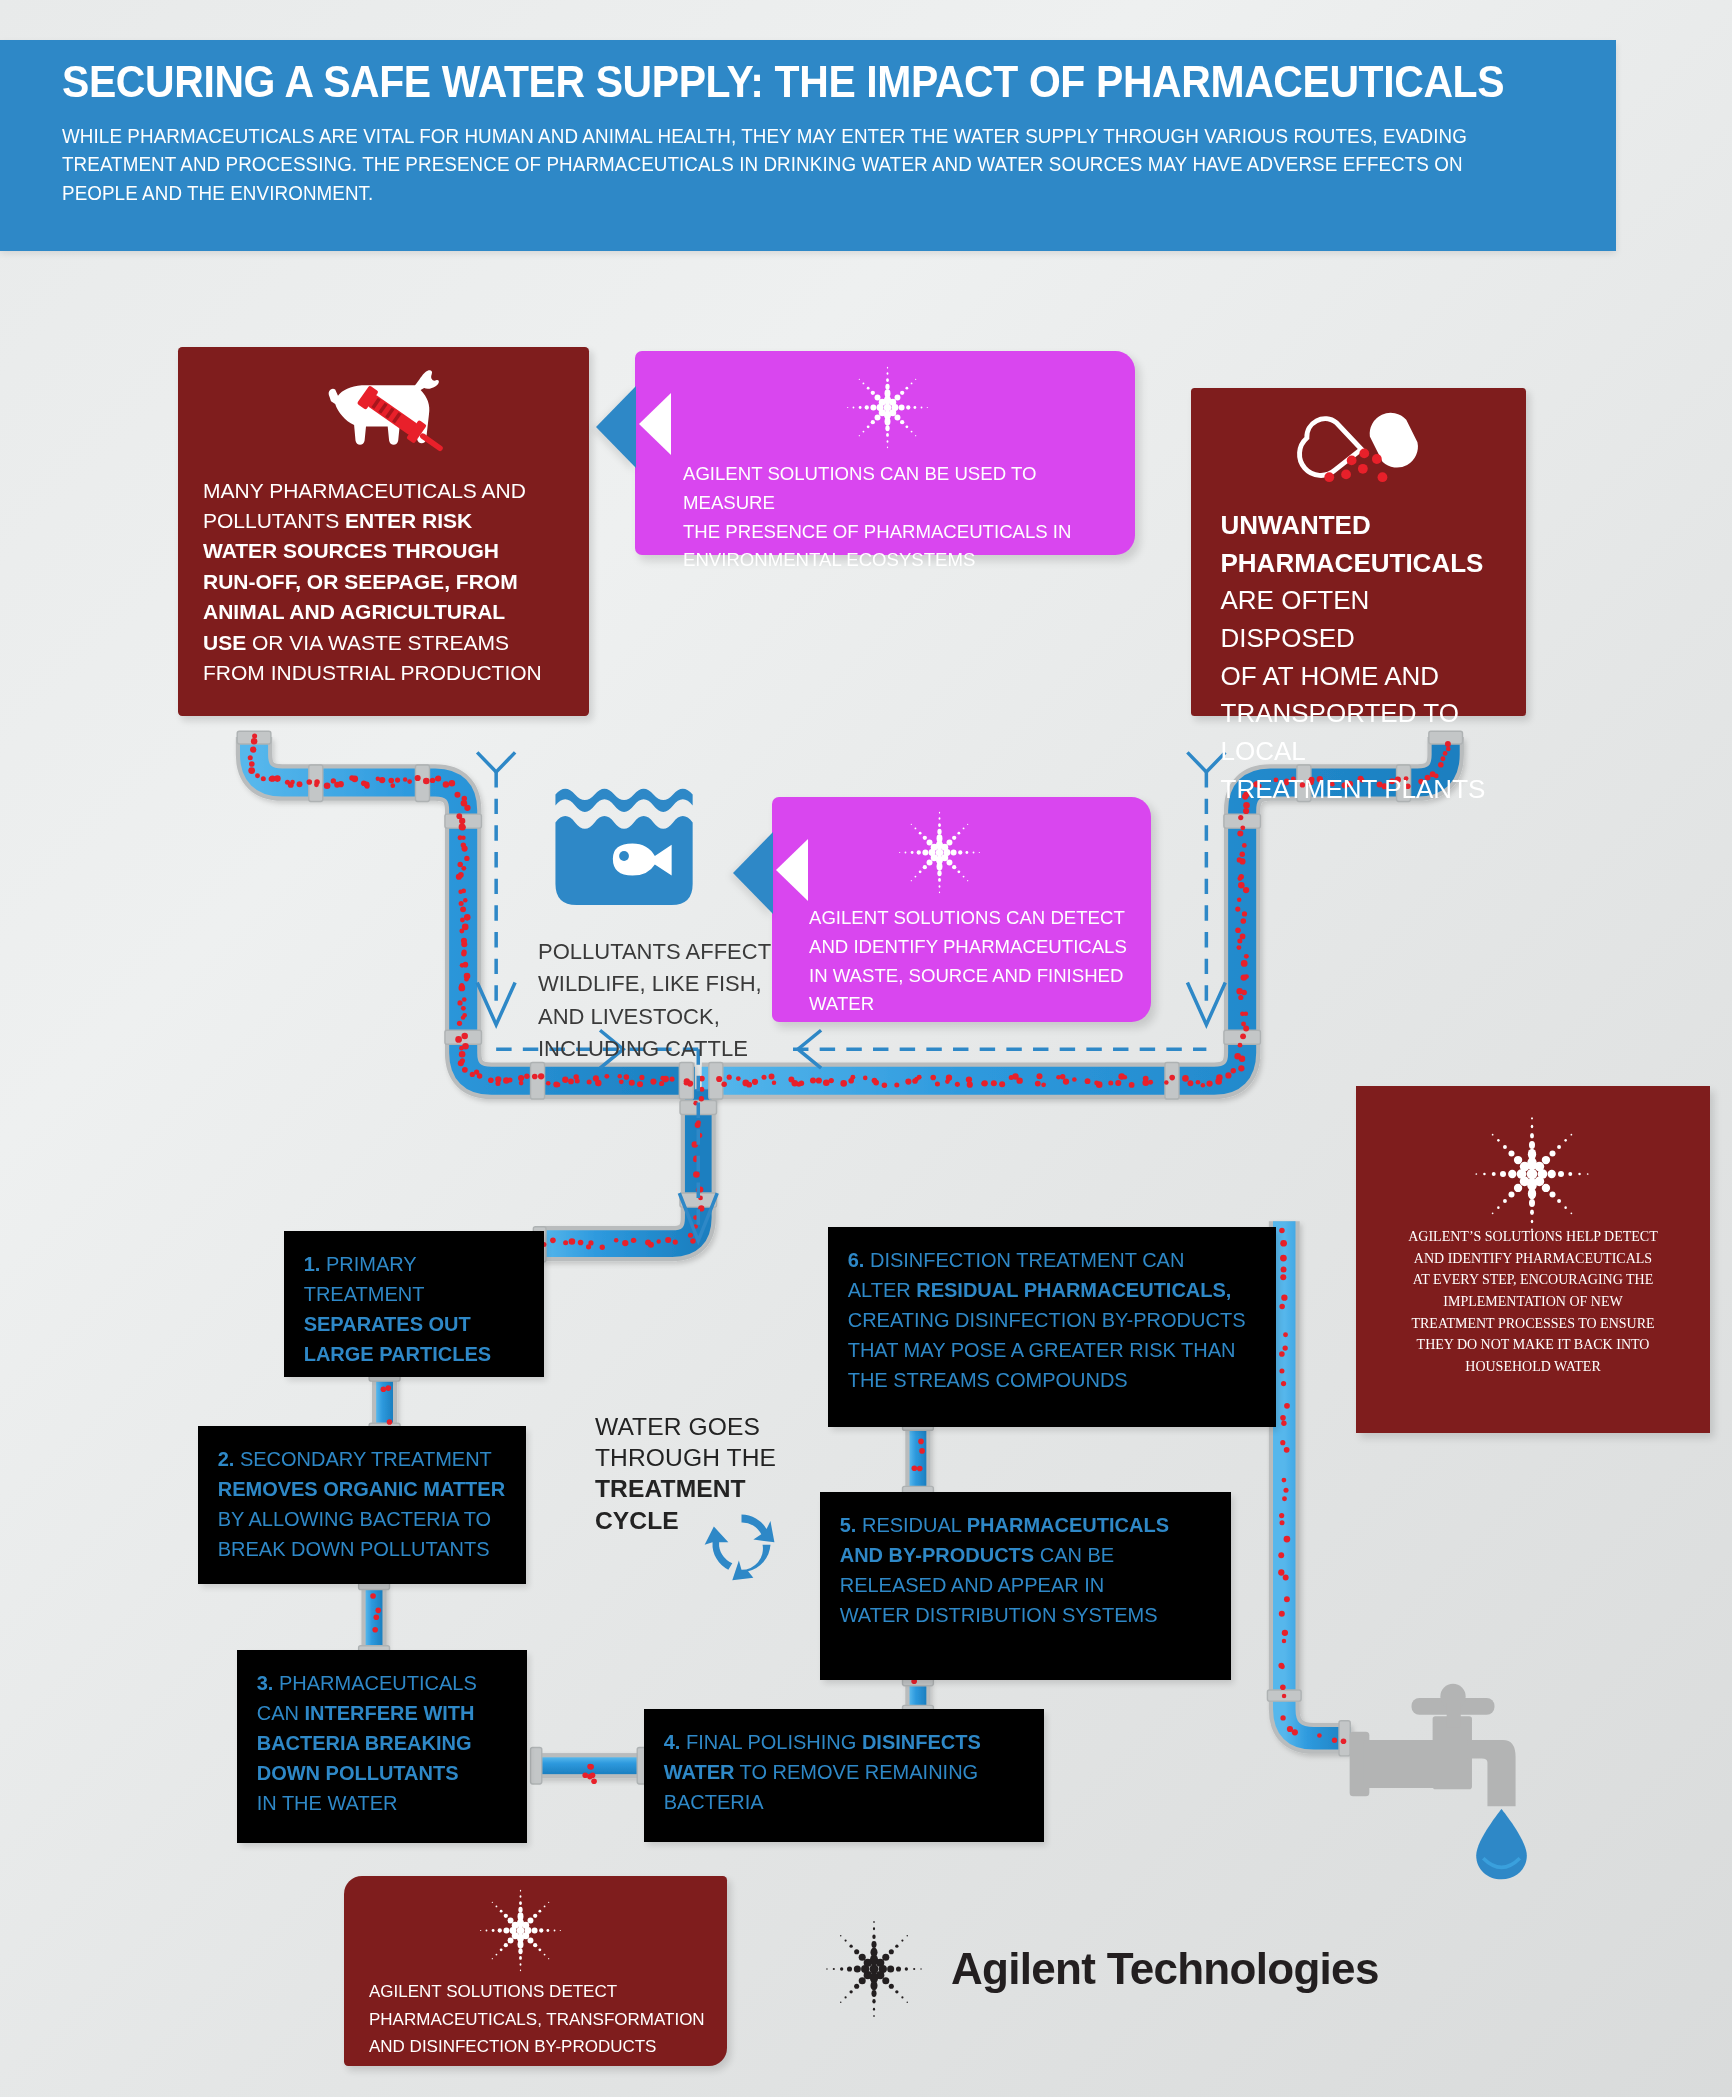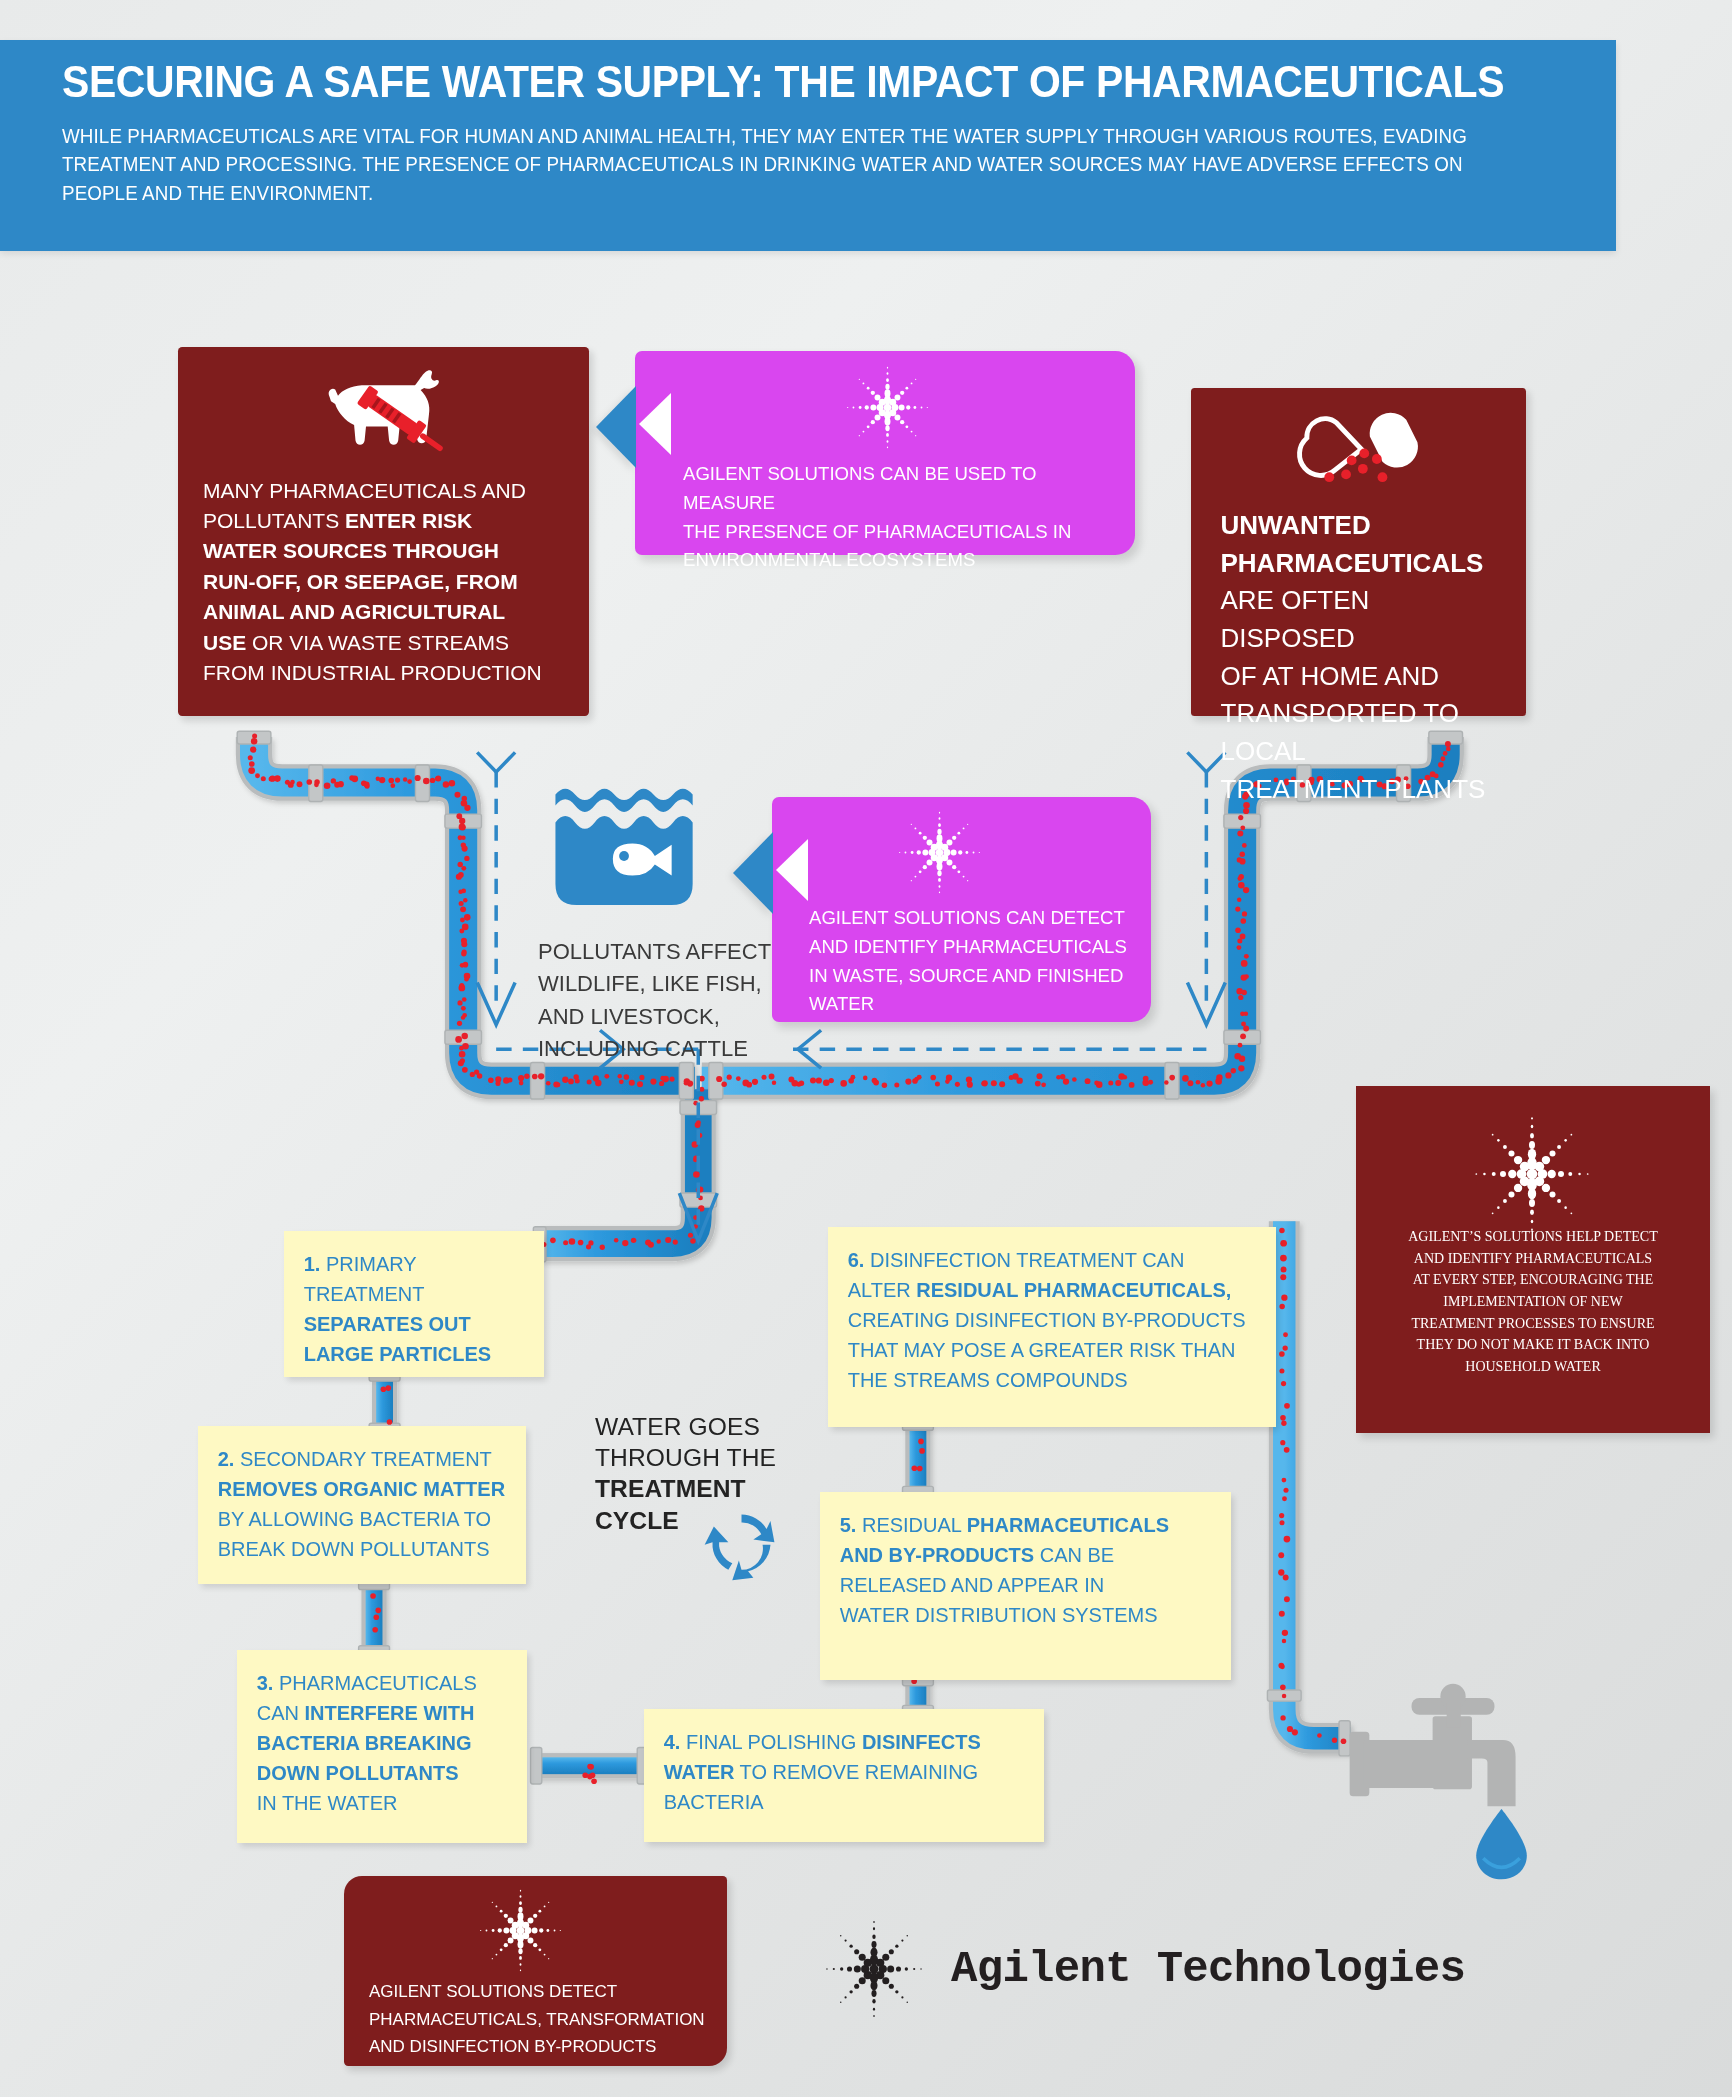--- a/index.html
+++ b/index.html
@@ -36,21 +36,21 @@
   }
 
   
   .bluecard {
     position: absolute;
     background: #7f1d1d; color: #fff;
     box-shadow: 3.5px 4.9px 7.7px rgba(0,0,0,.13);
   }
   .graybox {
     position: absolute;
-    background: #fef9c3; color: #2e88c7;
+    background: #000000; color: #2e88c7;
     box-shadow: 2.8px 3.5px 6.3px rgba(0,0,0,.13);
     padding: 18px 19.7px;
   }
 
   
   #card-runoff { left: 178px; top: 347px; width: 411px; height: 369px; border-radius: 4.2px; }
   #card-runoff .icon { height: 116px; display:flex; align-items:center; justify-content:center; padding-top: 15.4px;}
   #card-runoff .body {
     padding: 12.6px 27px 0 25px; font-size: 21px; line-height: 1.45;
     font-family: "Liberation Sans Narrow","Liberation Sans", sans-serif;
@@ -144,21 +144,21 @@
   }
   #footer-callout .logo { position:absolute; left: 135px; top: 12.6px; }
   #footer-callout .txt {
     position:absolute; left: 25px; top: 102px; width: 351px;
     font-size: 17px; line-height: 1.62;
     font-family: "Liberation Sans Narrow","Liberation Sans", sans-serif;
   }
   #brand { position:absolute; left: 825px; top: 1920px; display:flex; align-items:center; gap: 28px; }
   #brand .word {
     color:#231f20; font-size: 44px; font-weight: bold; letter-spacing:-0.7px;
-    font-family: Liberation Mono, monospace;
+    font-family: Liberation Sans, sans-serif;
   }
 
   svg { display:block; overflow: visible; }
   .pipes { position:absolute; left:0; top:0; width:1732px; height:2097px; pointer-events:none; }
 </style>
 </head>
 <body>
 
 <div class="stage">
 

